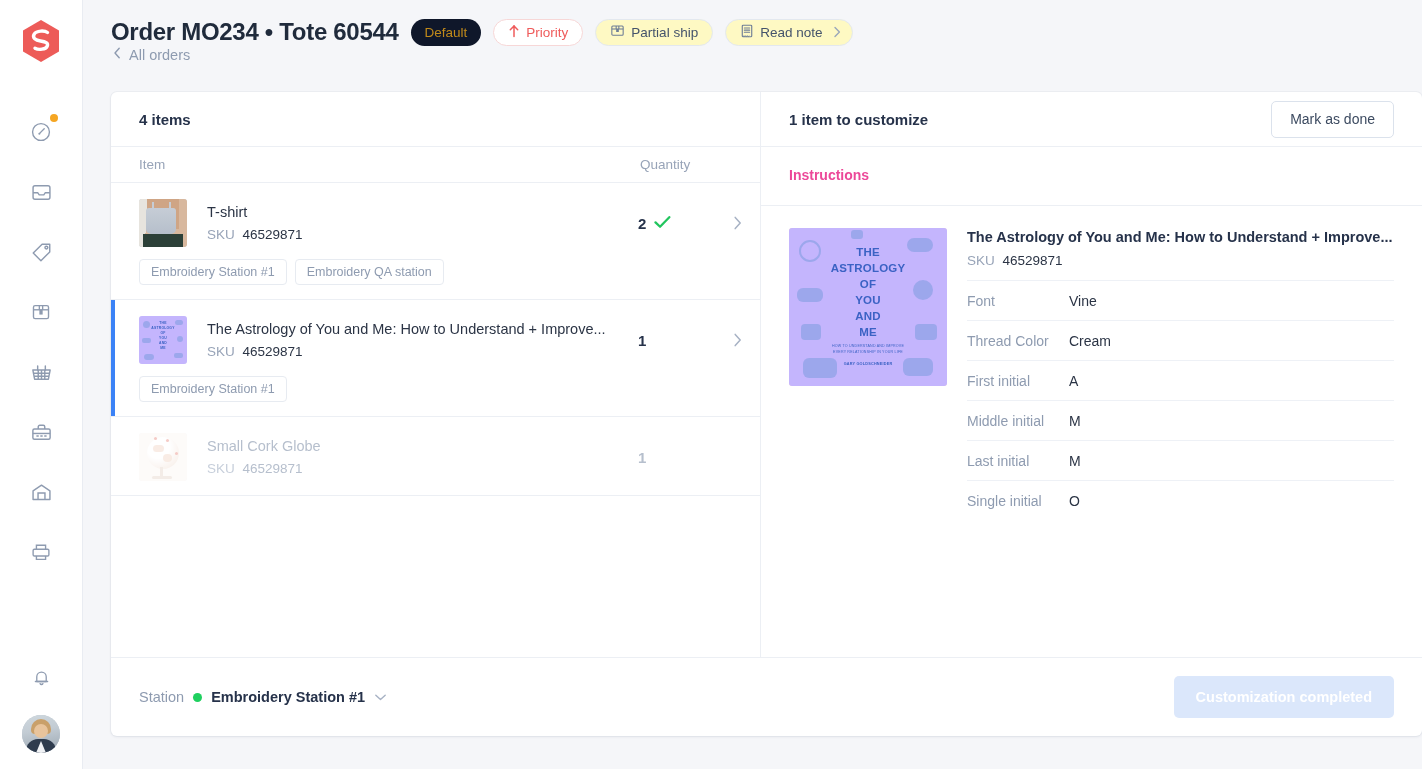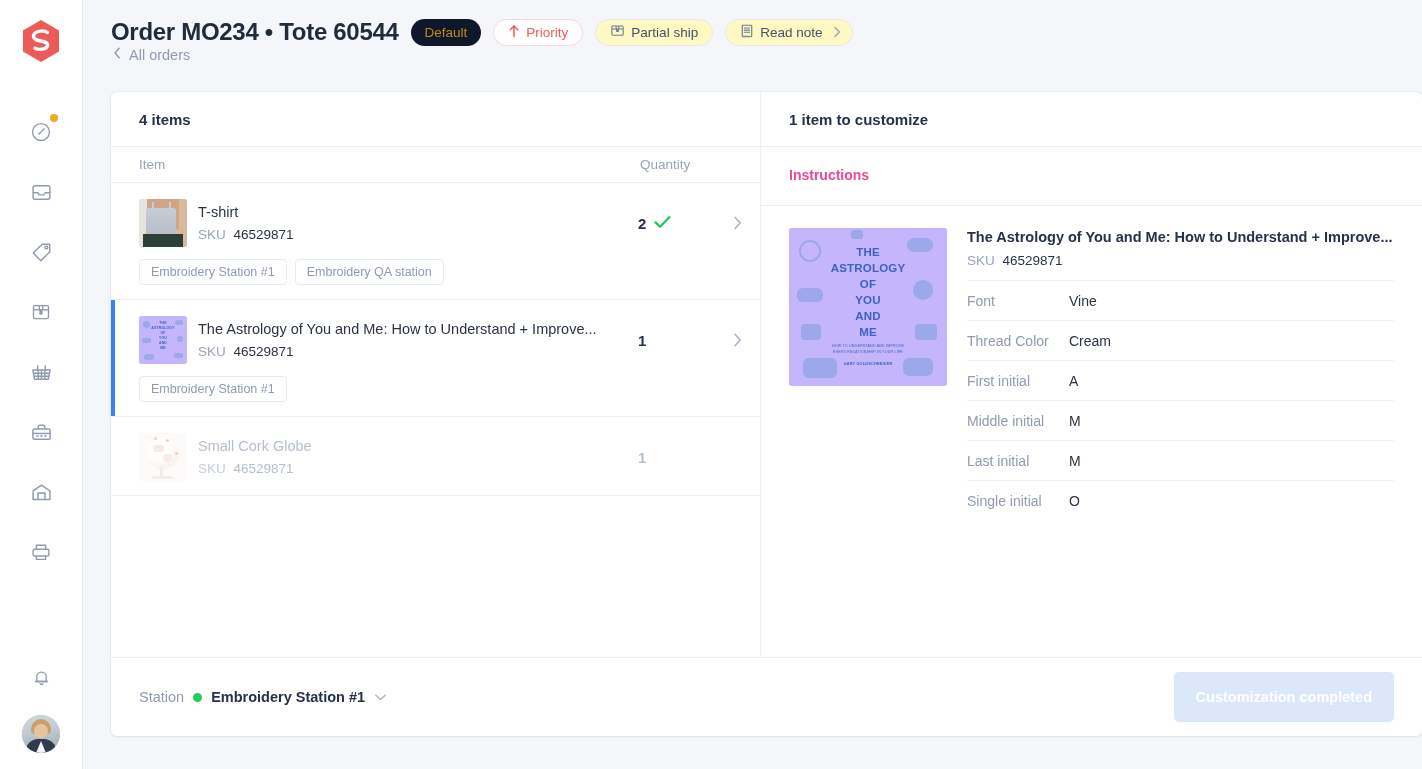--- a/index.html
+++ b/index.html
@@ -126,21 +126,21 @@
   .row.selected::before {
     content: ""; position: absolute; left: 0; top: 0; bottom: 0;
     width: 4px; background: #3b82f6;
   }
   .row-main { display: flex; align-items: center; }
   .thumb {
     width: 48px; height: 48px; border-radius: 3px;
     margin-left: 28px; flex: 0 0 48px;
     overflow: hidden; position: relative; background:#eef0f3;
   }
-  .row-info { flex: 1; padding-left: 11px; min-width: 0; }
+  .row-info { flex: 1; padding-left: 20px; min-width: 0; }
   .row-name {
     font-size: 14.5px; color: #2b3445; line-height: 19px;
     white-space: nowrap; overflow: hidden; text-overflow: ellipsis;
     max-width: 430px;
   }
   .row-sku { margin-top: 4px; font-size: 13.5px; line-height: 18px; }
   .row-sku .lbl { color: #98a4b8; }
   .row-sku .val { color: #2b3445; font-weight: normal; margin-left: 4px; }
   .row-qty {
     width: 76px; display: flex; align-items: center; gap: 8px;
@@ -236,21 +236,21 @@
     display: inline-flex; align-items: center; gap: 9px;
     font-size: 14.5px; cursor: pointer;
   }
   .station .s-lbl { color: #8e9bb0; }
   .station .s-dot { width: 9px; height: 9px; border-radius: 50%; background: #1fd05f; }
   .station .s-val { font-weight: bold; color: #26324a; }
   .station .s-chev { color: #a7b2c4; display:flex; align-items:center; }
   .btn-disabled {
     background: #dbe7fb; color: #ffffff;
     border: none; border-radius: 5px;
-    height: 50px; padding: 0 22px;
+    height: 42px; padding: 0 22px;
     font-size: 14.5px; font-weight: bold;
     font-family: "Liberation Sans", sans-serif;
     cursor: default;
   }
 </style>
 </head>
 <body>
 
 <div class="app">
 
@@ -525,20 +525,21 @@
                 <div class="row-chev"></div>
               </div>
             </div>
 
           </div>
         </div>
 
         <div class="col-right">
           <div class="right-head">
             <div class="right-head-title">1 item to customize</div>
+            <button class="btn-outline">Mark as done</button>
           </div>
 
           <div class="instructions">
             <div class="ins-title">Instructions</div>
           </div>
 
           <div class="detail">
             <div class="detail-thumb">
               <span class="book-img">
                 <span class="deco" style="left:10px;top:12px;width:22px;height:22px;border-radius:50%;border:2px solid #7b9adf;background:transparent;"></span>

